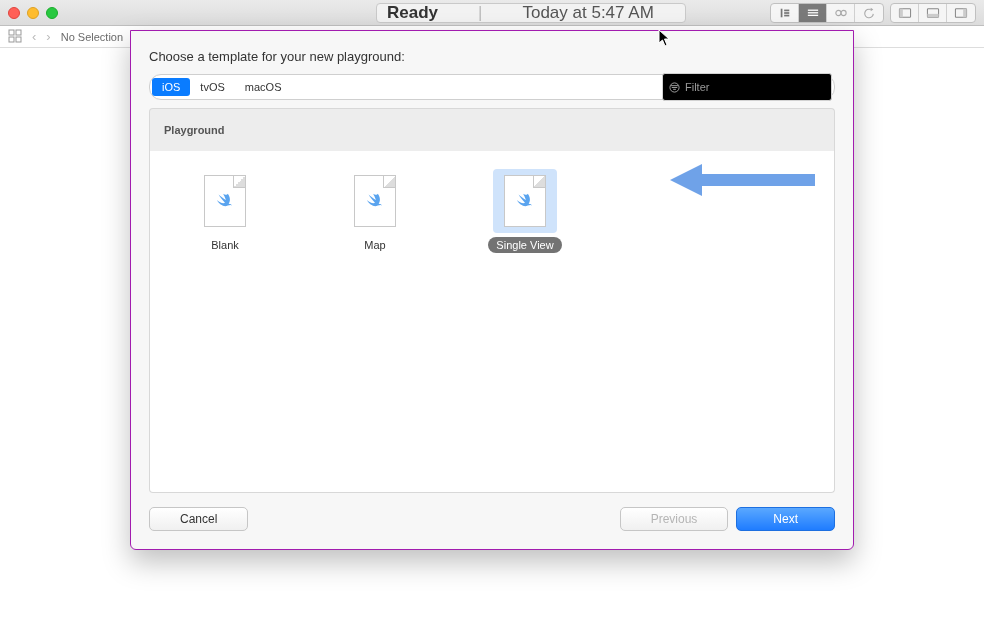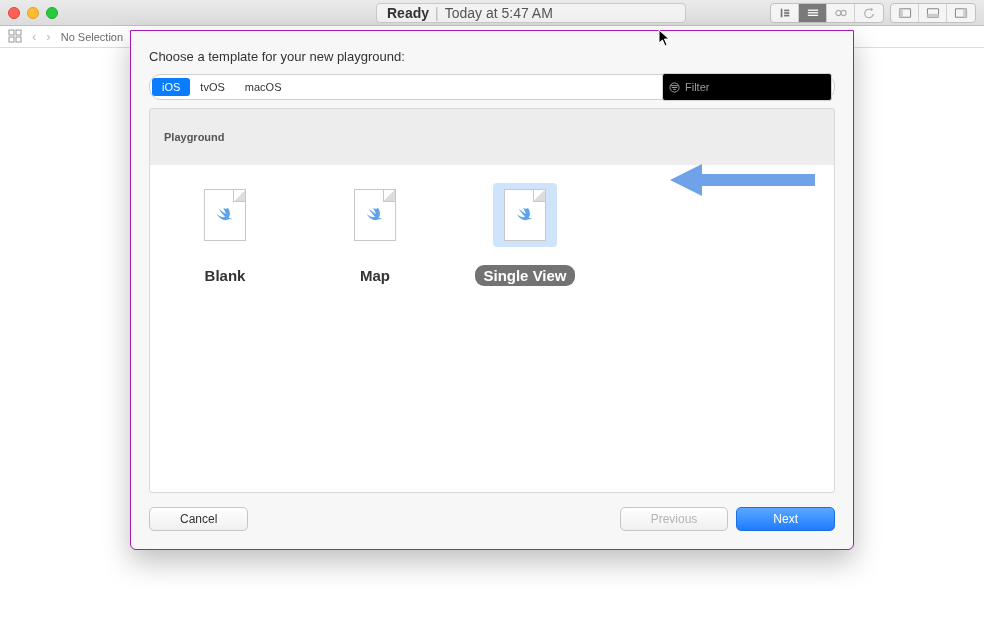--- a/index.html
+++ b/index.html
@@ -5,21 +5,21 @@
 * { box-sizing: border-box; margin: 0; padding: 0; font-family: -apple-system, "Helvetica Neue", Arial, sans-serif; }
 body { background: #fff; width: 984px; height: 624px; overflow: hidden; position: relative; }
 
 
 .toolbar { height: 26px; background: linear-gradient(#eaeaea,#dcdcdc); border-bottom: 1px solid #bfbfbf; display: flex; align-items: center; padding: 0 8px; gap: 8px; }
 .traffic { display: flex; gap: 7px; }
 .tl { width: 12px; height: 12px; border-radius: 50%; }
 .tl.red { background: #ff5f57; border: 0.5px solid #e0443e; }
 .tl.yellow { background: #febc2e; border: 0.5px solid #dea123; }
 .tl.green { background: #28c840; border: 0.5px solid #1aad2b; }
-.status-pill { margin-left: 310px; display: flex; align-items: center; height: 20px; background: #f2f2f2; border: 1px solid #c9c9c9; border-radius: 4px; padding: 0 10px; font-size: 14px; color: #555; min-width: 310px; }
+.status-pill { margin-left: 310px; display: flex; align-items: center; height: 20px; background: #f2f2f2; border: 1px solid #c9c9c9; border-radius: 4px; padding: 0 10px; font-size: 17px; color: #555; min-width: 310px; gap: 34px; }
 .status-pill .sb-ready { font-weight: 600; color: #333; }
 .status-pill .sep { margin: 0 6px; color: #bbb; }
 .right-group { margin-left: auto; display: flex; gap: 6px; align-items: center; }
 .seg { display: flex; border: 1px solid #c0c0c0; border-radius: 4px; overflow: hidden; background: #f5f5f5; height: 20px; }
 .seg .btn { width: 28px; display: flex; align-items: center; justify-content: center; font-size: 11px; color: #555; border-right: 1px solid #d0d0d0; }
 .seg .btn:last-child { border-right: none; }
 .seg .btn.on { background: #7a7a7a; color: #fff; }
 .seg svg { width: 14px; height: 12px; }
 
 
@@ -29,30 +29,30 @@
 
 
 .sheet { position: absolute; left: 130px; top: 30px; width: 724px; height: 520px; background: #f7f7f7; border: 1px solid #a21caf; border-radius: 0 0 6px 6px; box-shadow: 0 12px 28px rgba(0,0,0,0.25); display: flex; flex-direction: column; padding: 18px; }
 .sheet-title { font-size: 13px; color: #333; margin-bottom: 10px; }
 .platform-row { display: flex; align-items: center; border: 1px solid #cfcfcf; border-radius: 12px; background: #fff; height: 26px; padding: 2px; }
 .plat-tab { font-size: 11px; padding: 3px 10px; border-radius: 3px; color: #333; cursor: default; }
 .plat-tab.active { background: #0a7cff; color: #fff; }
 .filter-box { margin-left: auto; display: flex; align-items: center; border: 1px solid #d2d2d2; border-radius: 3px; background: #000000; height: 28px; min-width: 170px; padding: 0 6px; color: #9a9a9a; font-size: 11px; gap: 5px; }
 .filter-box svg { width: 11px; height: 11px; }
 
-.category-header { margin-top: 8px; background: #ededed; border: 1px solid #d8d8d8; border-bottom: none; border-radius: 4px 4px 0 0; padding: 22px 14px; font-size: 11px; font-weight: 600; color: #555; }
+.category-header { margin-top: 8px; background: #ededed; border: 1px solid #d8d8d8; border-bottom: none; border-radius: 4px 4px 0 0; padding: 15px 14px; font-size: 11px; font-weight: 600; color: #555; }
 .template-area { flex: 1; background: #fff; border: 1px solid #d8d8d8; border-top: none; border-radius: 0 0 4px 4px; overflow: auto; }
 .template-grid { display: flex; gap: 60px; padding: 18px 30px; }
 .tmpl { display: flex; flex-direction: column; align-items: center; width: 90px; }
 .tmpl-icon-wrap { width: 64px; height: 64px; border-radius: 4px; display: flex; align-items: center; justify-content: center; }
 .tmpl.selected .tmpl-icon-wrap { background: #cfe3fb; }
 .page-icon { width: 42px; height: 52px; background: #fff; border: 1px solid #c8c8c8; position: relative; display: flex; align-items: center; justify-content: center; }
 .page-icon .fold { position: absolute; top: 0; right: 0; width: 12px; height: 12px; background: linear-gradient(135deg,#fff 0 50%, #ddd 50% 100%); border-left: 1px solid #c8c8c8; border-bottom: 1px solid #c8c8c8; }
 .page-icon svg { width: 22px; height: 22px; }
-.tmpl-label { margin-top: 18px; font-size: 15px; padding: 2px 8px; border-radius: 9px; color: #333; white-space: nowrap; font-weight: bold; }
+.tmpl-label { margin-top: 4px; font-size: 11px; padding: 2px 8px; border-radius: 9px; color: #333; white-space: nowrap; }
 .tmpl.selected .tmpl-label { background: #737373; color: #fff; }
 
 .footer { display: flex; margin-top: 14px; gap: 8px; }
 .btn-pill { font-size: 12px; border: 1px solid #c6c6c6; background: linear-gradient(#fff,#f0f0f0); border-radius: 5px; padding: 4px 30px; color: #333; }
 .btn-pill.disabled { color: #b5b5b5; }
 .btn-primary { font-size: 12px; border: 1px solid #1d6fe0; background: linear-gradient(#5aa8ff,#1f7cff); color: #fff; border-radius: 5px; padding: 4px 36px; }
 .footer .spacer { flex: 1; }
 
 
 .arrow { position: absolute; left: 670px; top: 160px; color: #6fa2e8; }

